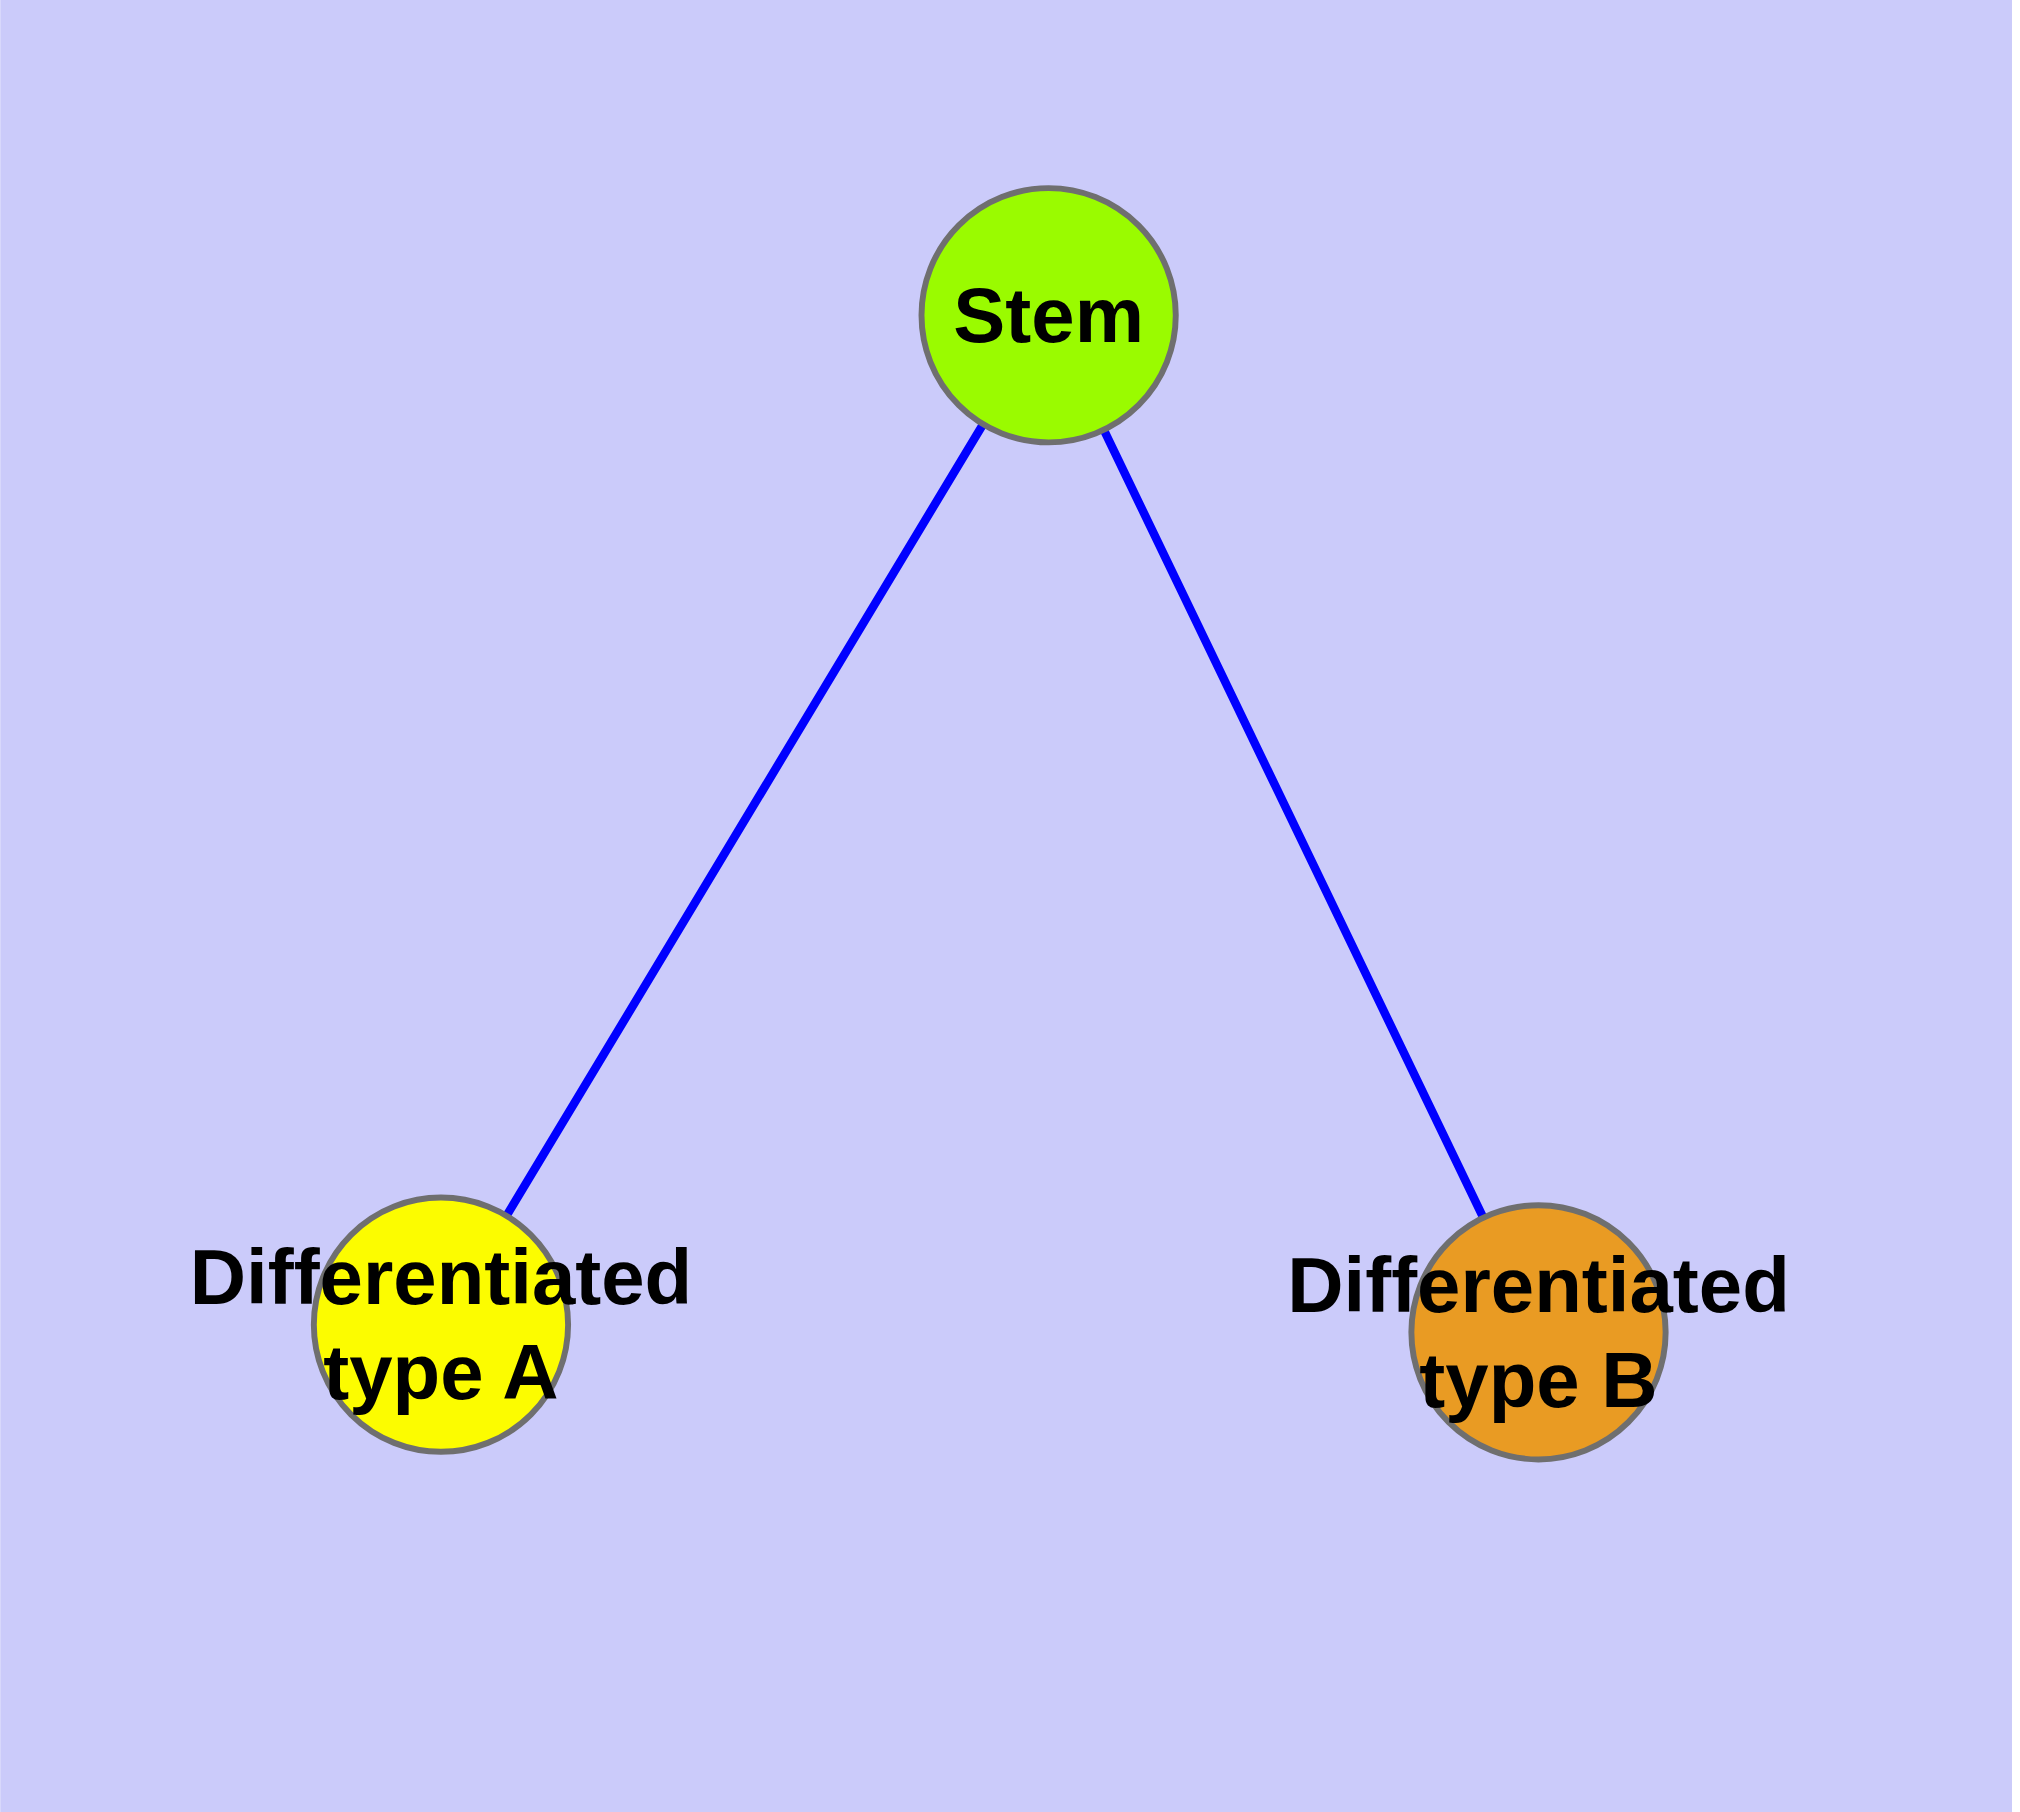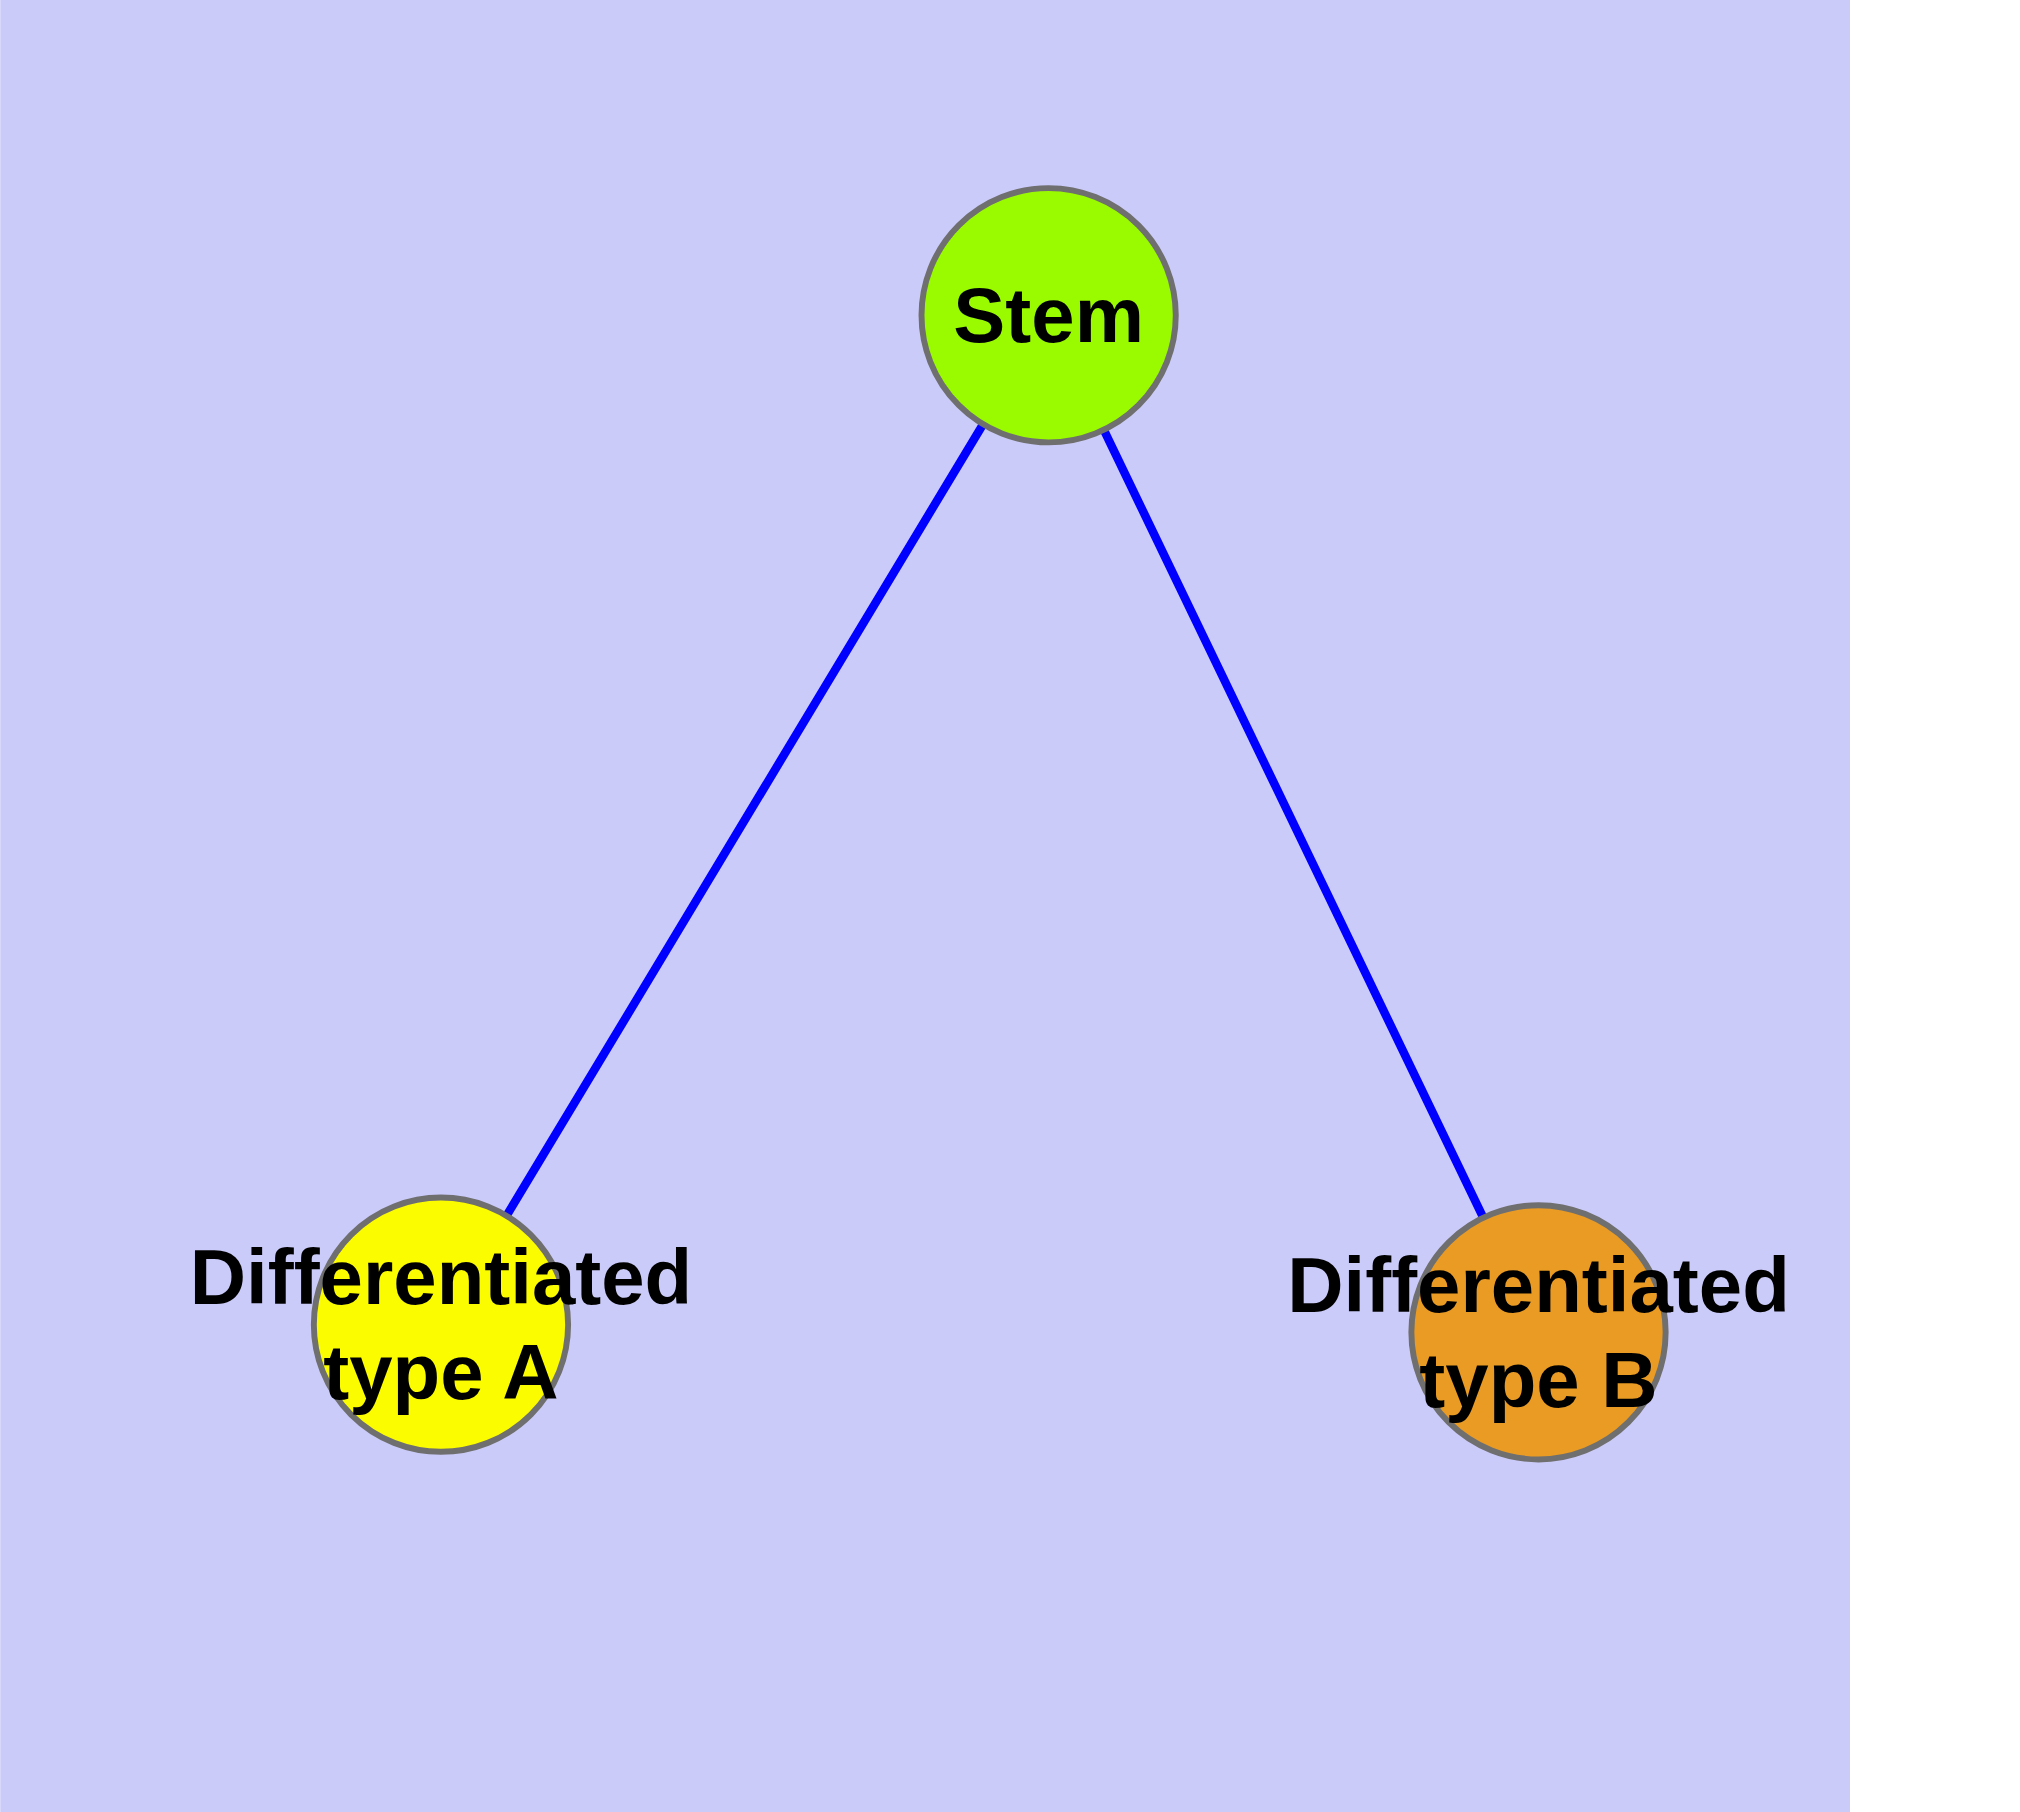--- a/index.html
+++ b/index.html
@@ -1,21 +1,21 @@
 <!DOCTYPE html>
 <html style="font-size:13.6px"><head>
 <meta charset="utf-8">
 <style>
   html, body {
     margin: 0;
     padding: 0;
     background: #ffffff;
   }
   .stage {
-    width: 1850px;
+    width: 2012px;
     height: 1812px;
     position: relative;
     overflow: hidden;
   }
   svg.graph {
     display: block;
     width: 2021px;
     height: 1812px;
   }
   svg.graph text {

